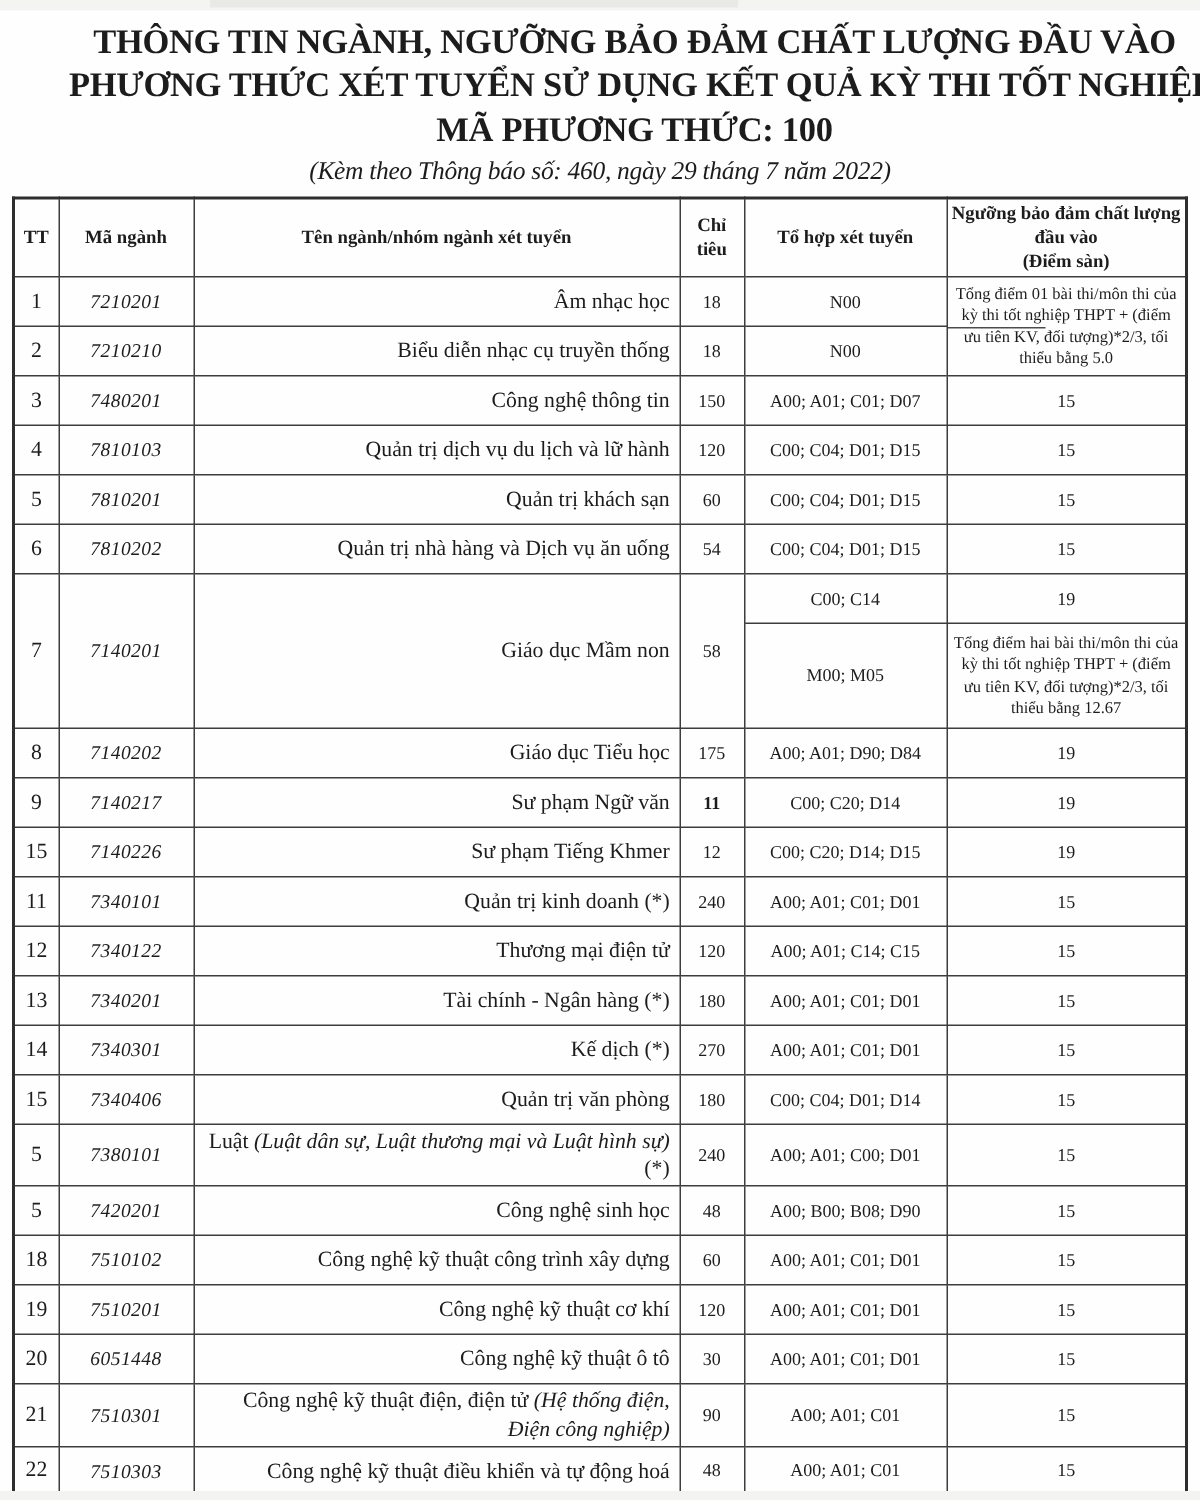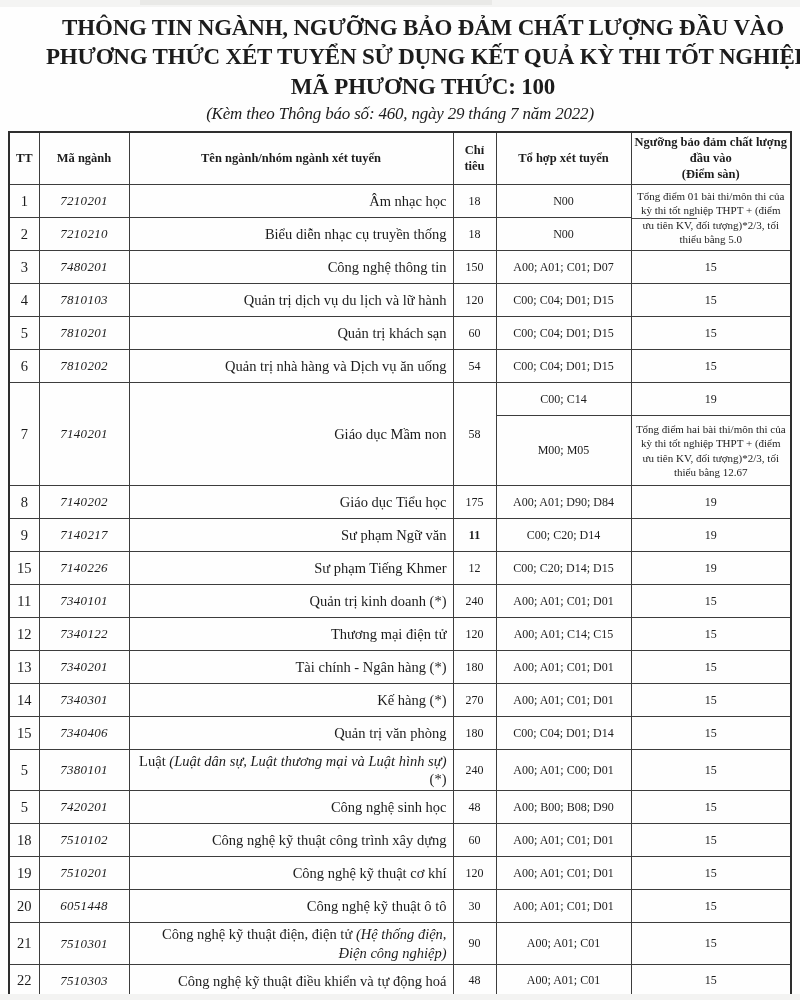--- a/index.html
+++ b/index.html
@@ -195,21 +195,21 @@
           <td class="c-tt">13</td>
           <td class="c-code">7340201</td>
           <td class="c-name"><span>Tài chính - Ngân hàng (*)</span></td>
           <td class="c-quota">180</td>
           <td class="c-combo">A00; A01; C01; D01</td>
           <td class="c-threshold">15</td>
         </tr>
         <tr>
           <td class="c-tt">14</td>
           <td class="c-code">7340301</td>
-          <td class="c-name"><span>Kế hàng (*)</span></td>
+          <td class="c-name"><span>Kế dịch (*)</span></td>
           <td class="c-quota">270</td>
           <td class="c-combo">A00; A01; C01; D01</td>
           <td class="c-threshold">15</td>
         </tr>
         <tr>
           <td class="c-tt">15</td>
           <td class="c-code">7340406</td>
           <td class="c-name"><span>Quản trị văn phòng</span></td>
           <td class="c-quota">180</td>
           <td class="c-combo">C00; C04; D01; D14</td>

